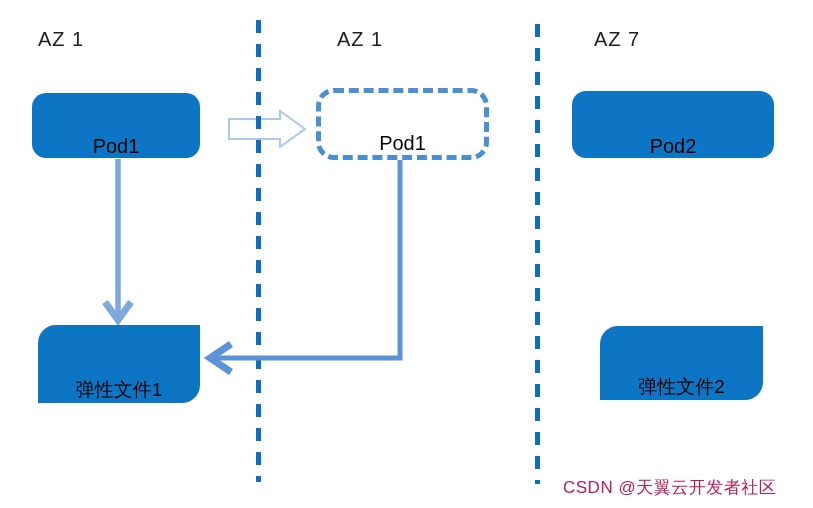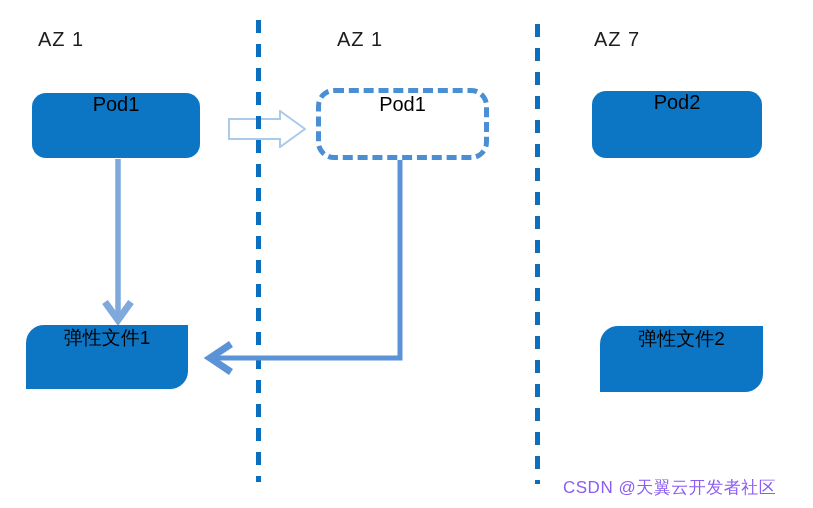--- a/index.html
+++ b/index.html
@@ -11,40 +11,40 @@
     position:absolute; top:28px; font-size:20px; color:#1f1f1f;
     letter-spacing:1px; white-space:nowrap;
   }
   .divider {
     position:absolute; width:5px; z-index:2;
     background:repeating-linear-gradient(to bottom,
       var(--divider-blue) 0, var(--divider-blue) 13px,
       transparent 13px, transparent 24px);
   }
   .node {
-    position:absolute; display:flex; align-items:flex-start; justify-content:center;
+    position:absolute; display:flex; align-items:flex-end; justify-content:center;
     color:#000; z-index:4; box-sizing:border-box; white-space:nowrap;
   }
   .pod-solid { background:var(--node-blue); border-radius:14px; font-size:20px; }
   .pod-dashed {
     background:#ffffff; border:5px dashed var(--dash-border-blue);
     border-radius:18px; font-size:20px;
   }
   .file { background:var(--node-blue); border-radius:18px 0 18px 0; font-size:19px; }
   .connectors {
     position:absolute; left:0; top:0; width:813px; height:508px;
     z-index:3; pointer-events:none;
   }
   .arrow-light { stroke:var(--arrow-light); }
   .arrow-mid { stroke:var(--arrow-mid); }
   .block-arrow { position:absolute; z-index:1; }
   .block-arrow path { fill:#ffffff; stroke:var(--block-arrow-stroke); stroke-width:2; }
   .watermark {
     position:absolute; left:563px; top:476px; font-size:17px;
-    color:#8b5cf6; letter-spacing:0.5px; white-space:nowrap;
+    color:#be185d; letter-spacing:0.5px; white-space:nowrap;
   }
 </style>
 </head>
 <body>
 
 <div class="canvas">
 
   <div class="az-label" style="left:38px">AZ 1</div>
   <div class="az-label" style="left:337px">AZ 1</div>
   <div class="az-label" style="left:594px">AZ 7</div>
@@ -68,27 +68,27 @@
   </svg>
 
   <div class="node pod-solid" style="left:32px; top:93px; width:168px; height:65px">
     <span>Pod1</span>
   </div>
 
   <div class="node pod-dashed" style="left:316px; top:88px; width:173px; height:72px">
     <span>Pod1</span>
   </div>
 
-  <div class="node pod-solid" style="left:592px; top:91px; width:170px; height:67px">
+  <div class="node pod-solid" style="left:572px; top:91px; width:202px; height:67px">
     <span>Pod2</span>
   </div>
 
-  <div class="node file" style="left:26px; top:325px; width:162px; height:64px">
+  <div class="node file" style="left:38px; top:325px; width:162px; height:78px">
     <span>弹性文件1</span>
   </div>
 
-  <div class="node file" style="left:600px; top:326px; width:163px; height:66px">
+  <div class="node file" style="left:600px; top:326px; width:163px; height:74px">
     <span>弹性文件2</span>
   </div>
 
   <div class="watermark">CSDN @天翼云开发者社区</div>
 
 </div>
 
 </body></html>

